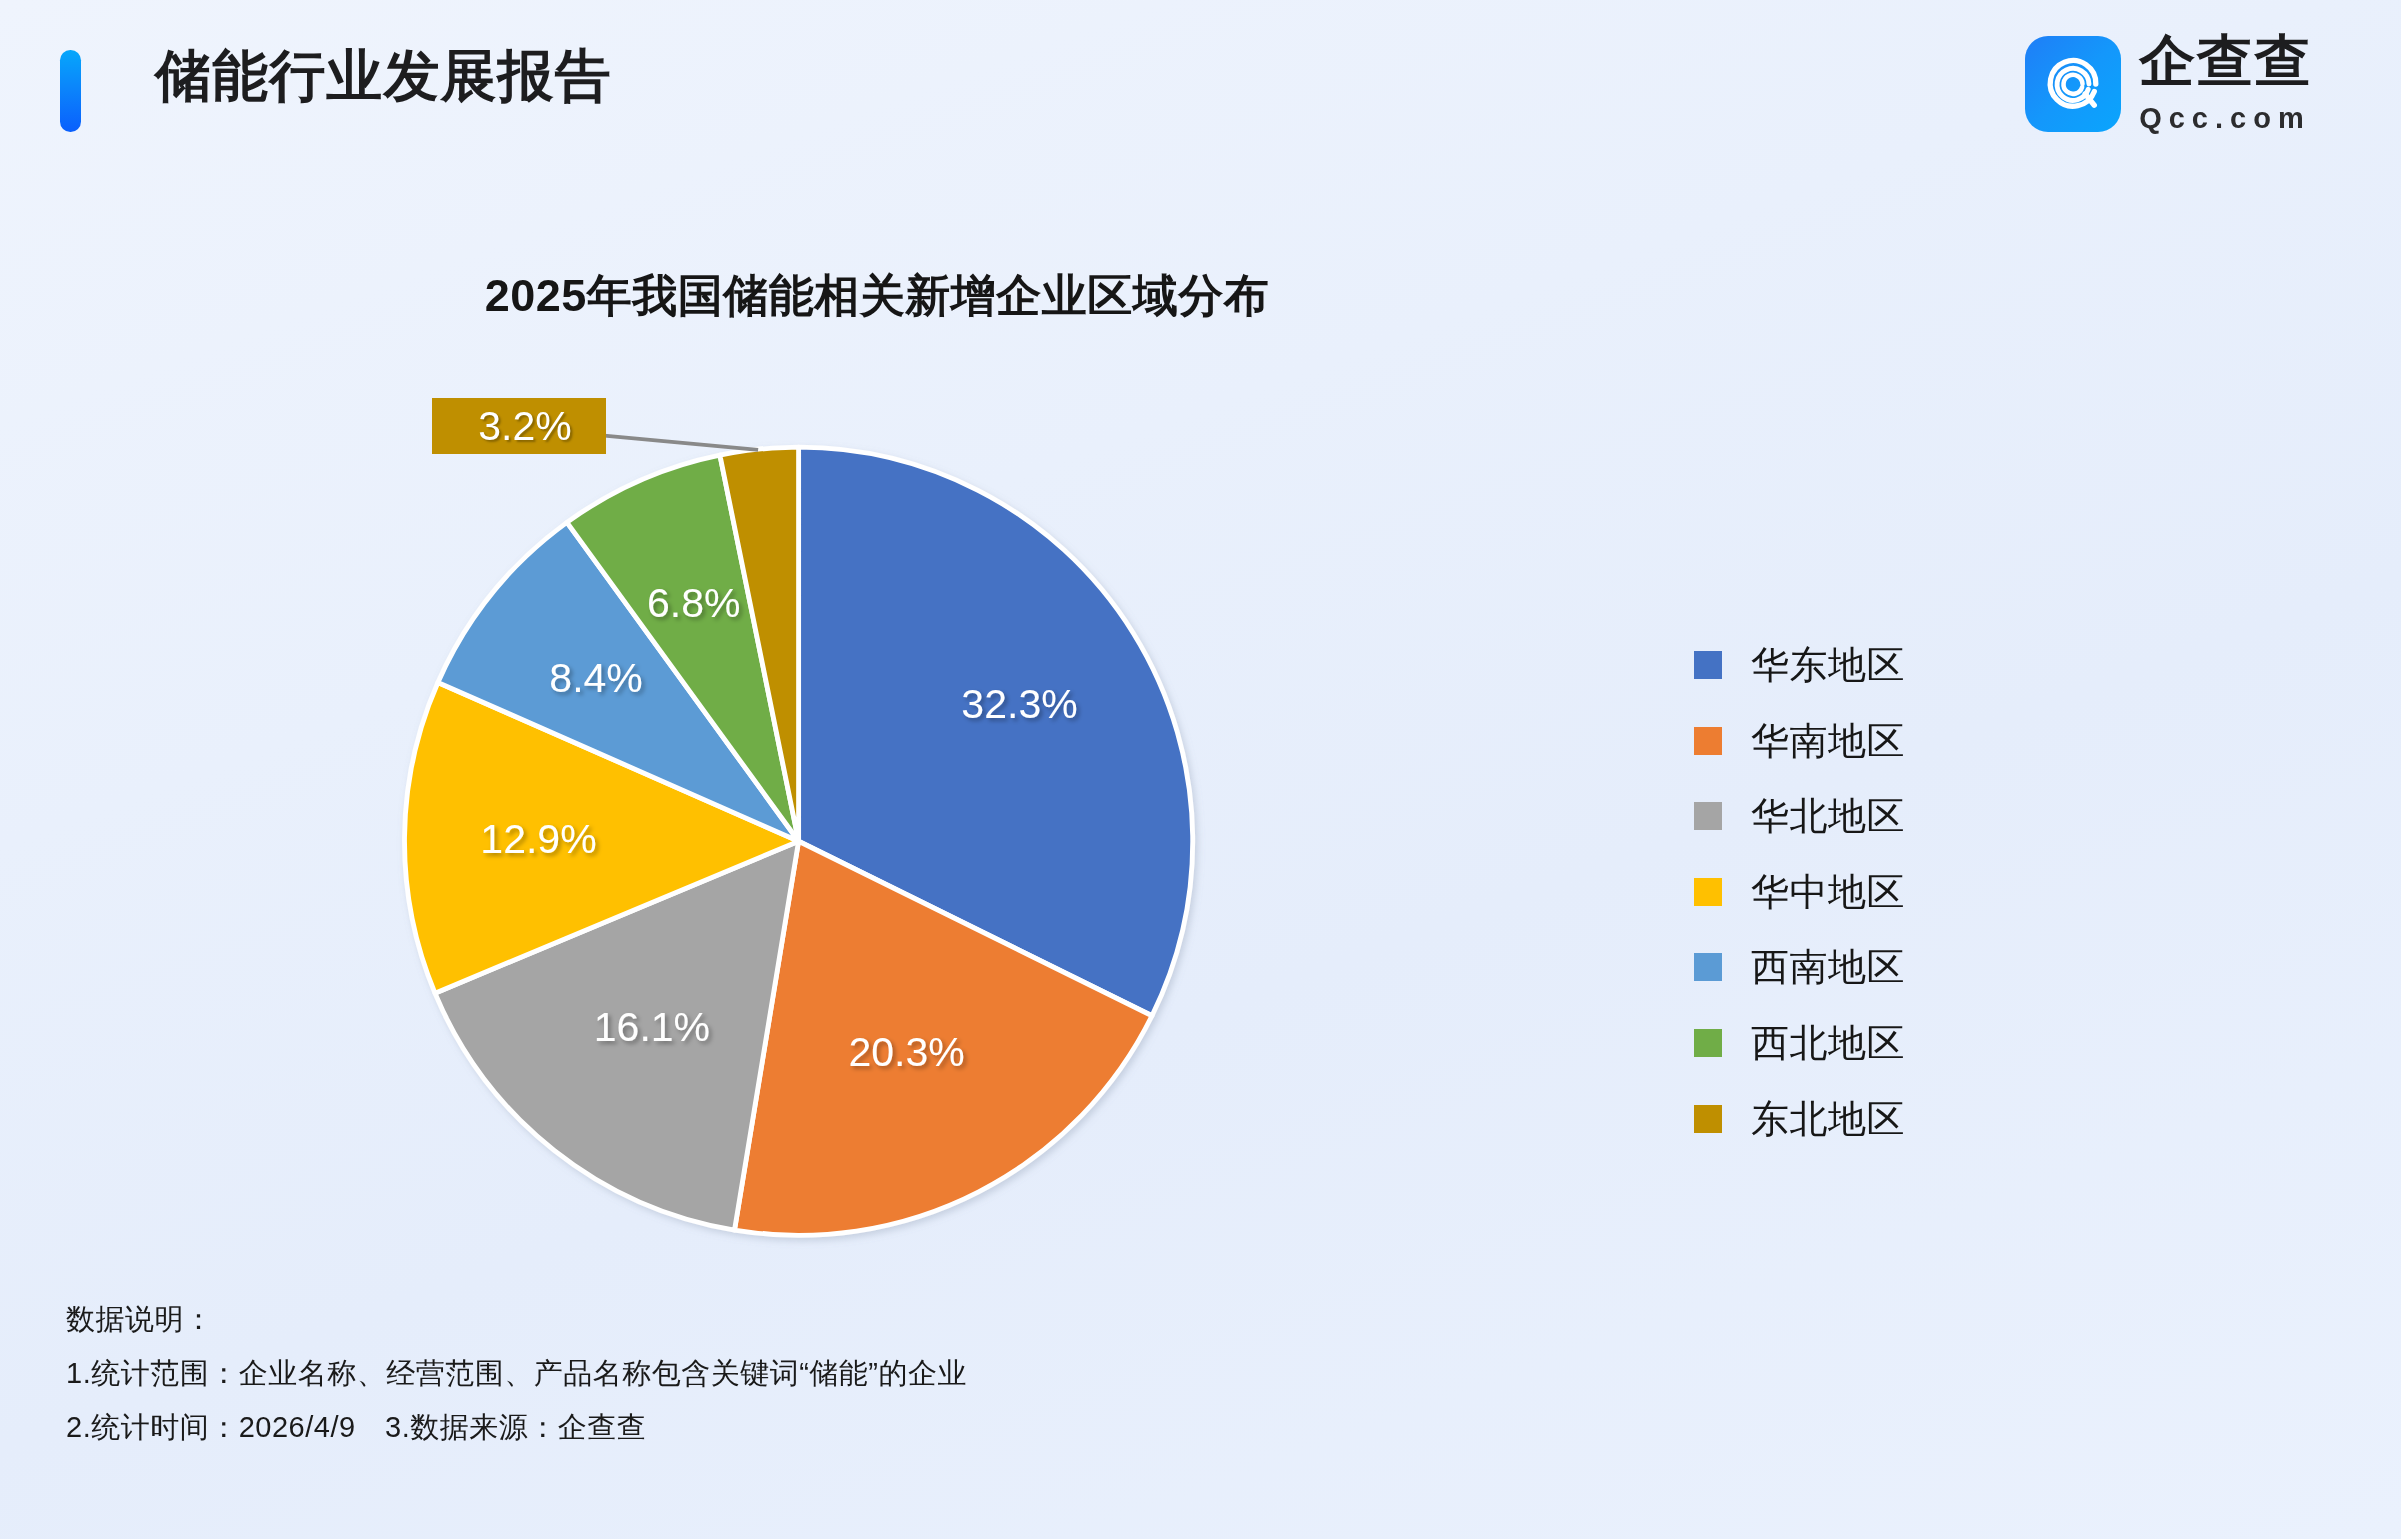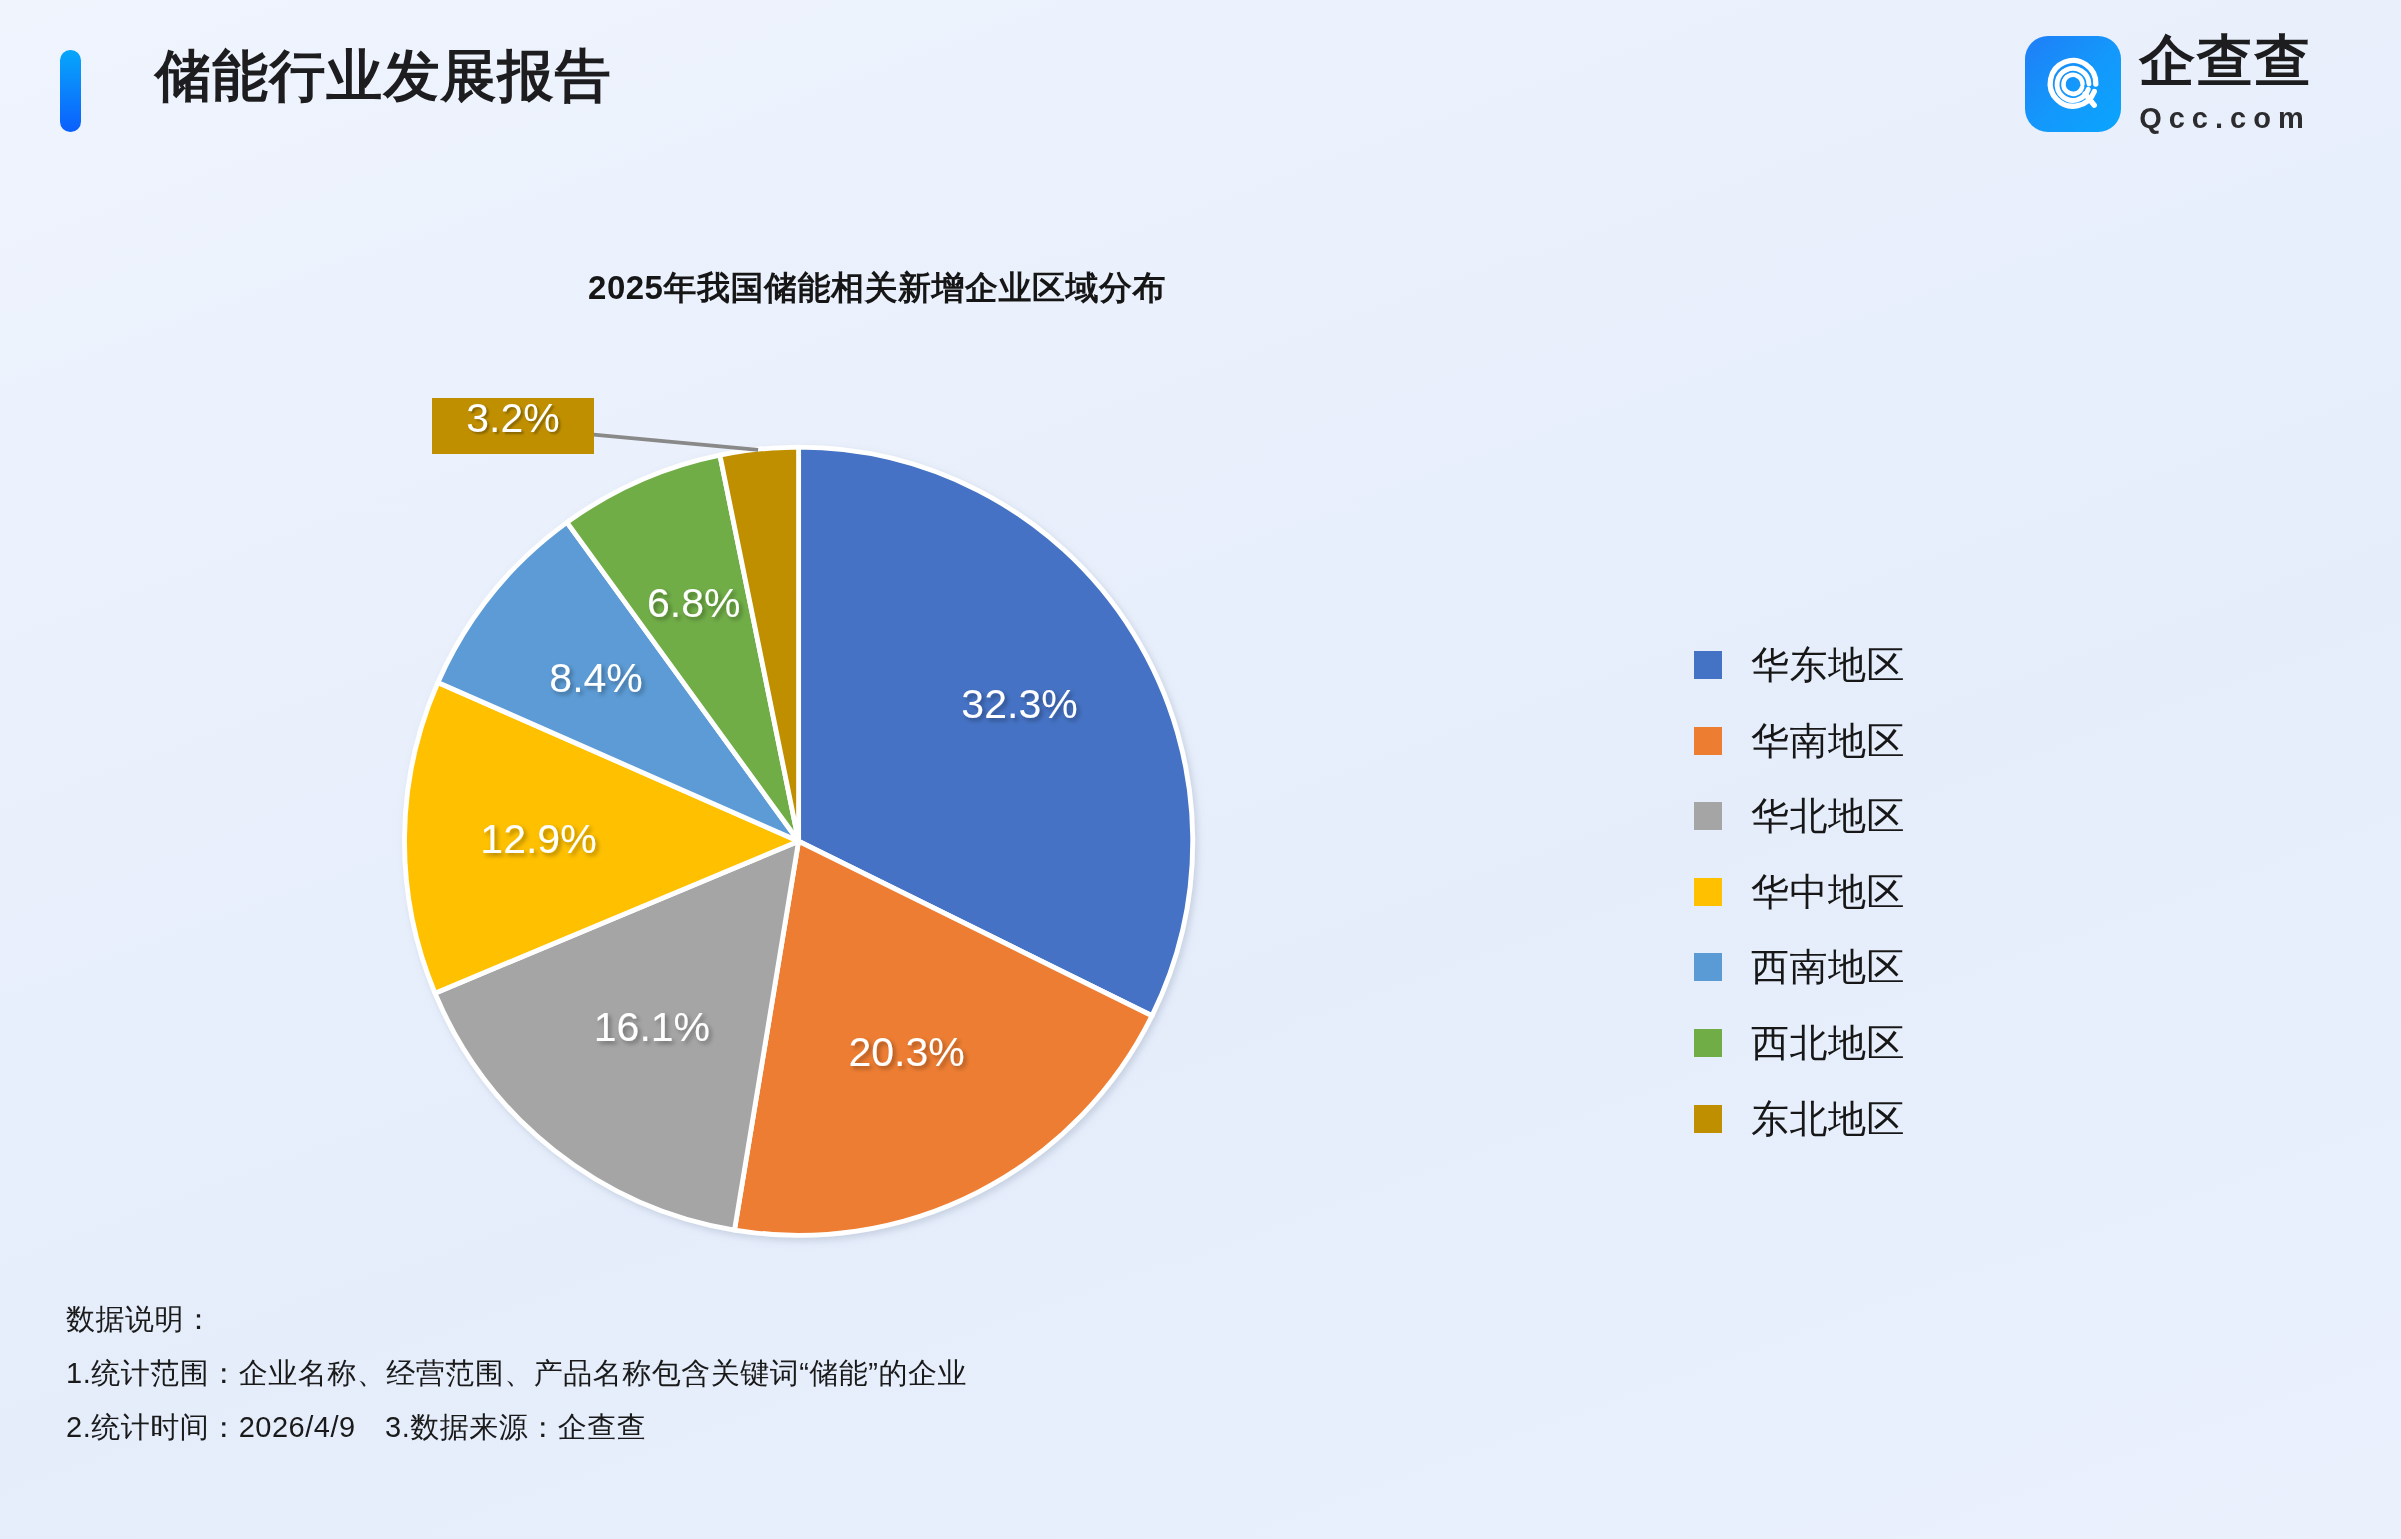--- a/index.html
+++ b/index.html
@@ -84,21 +84,21 @@
     white-space: nowrap;
   }
 
   
   #chart-title {
     position: absolute;
     left: 0;
     top: 266px;
     width: 1754px;
     text-align: center;
-    font-size: 33px;
+    font-size: 45px;
     font-weight: bold;
     color: #161616;
     letter-spacing: 0.5px;
     white-space: nowrap;
   }
 
   
   #pie-wrap {
     position: absolute;
     left: 345px;
@@ -118,21 +118,23 @@
 
   
   #callout-box {
     position: absolute;
     left: 432px;
     top: 398px;
     width: 162px;
     height: 56px;
     background: #bf8f00;
     display: flex;
+    align-items: center;
     justify-content: center;
+    padding-left: 12px;
   }
   #callout-label {
     font-size: 41px;
     color: #ffffff;
     text-shadow: 2.2px 2.2px 2.2px rgba(0,0,0,0.30);
     line-height: 1;
   }
 
   
   #legend {

